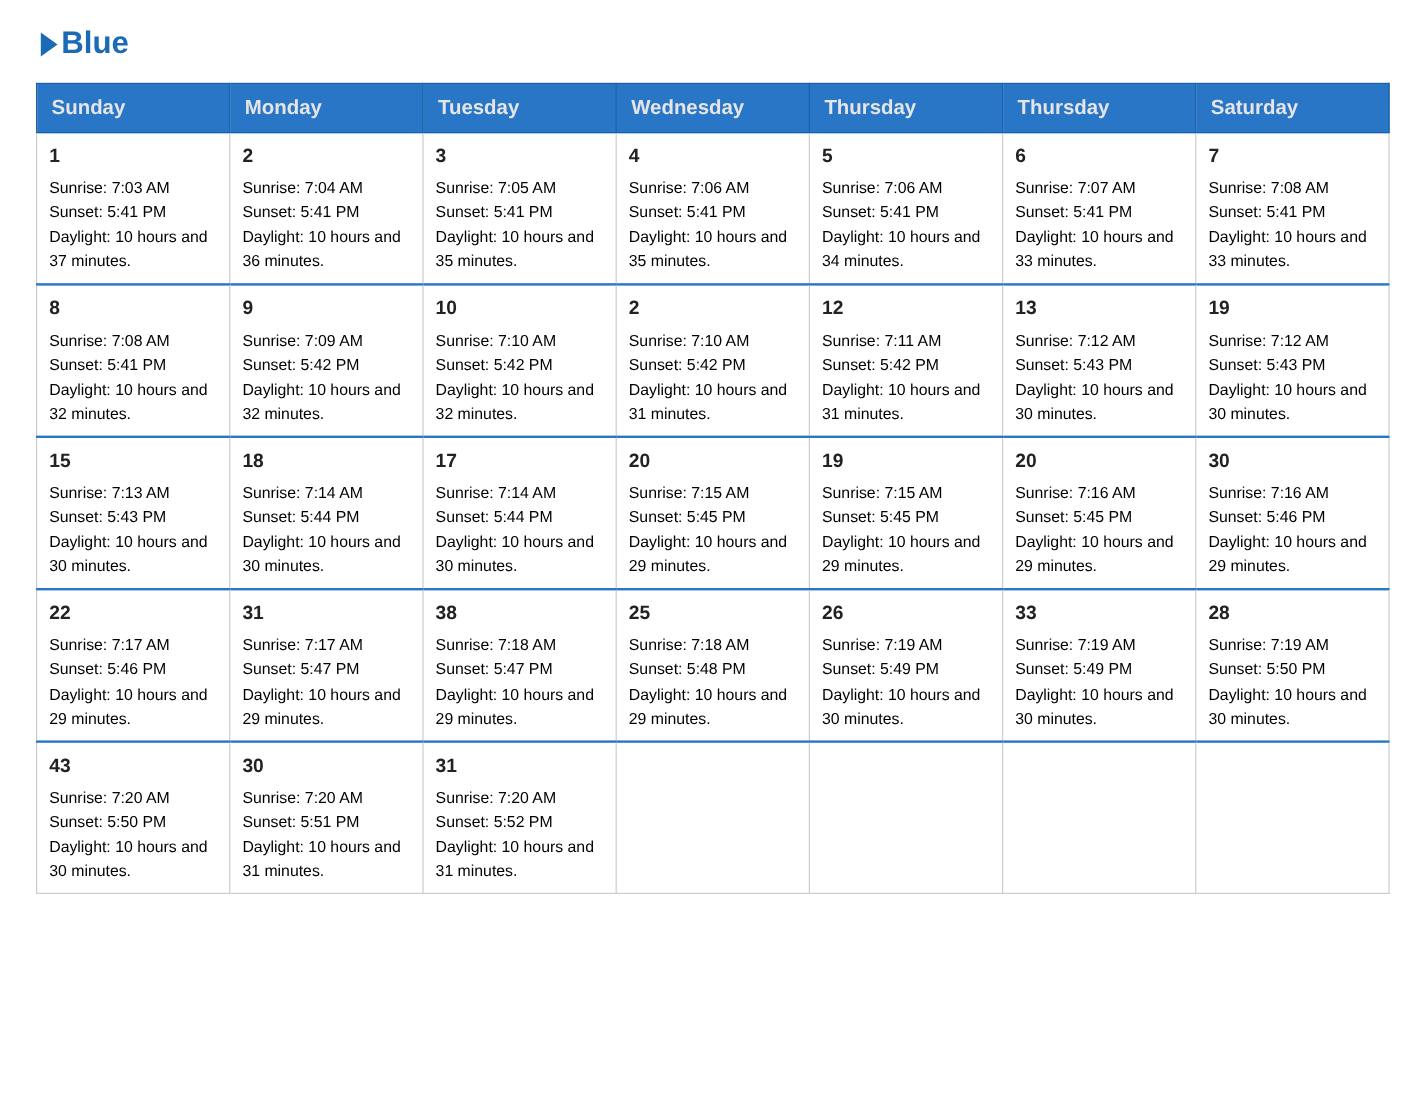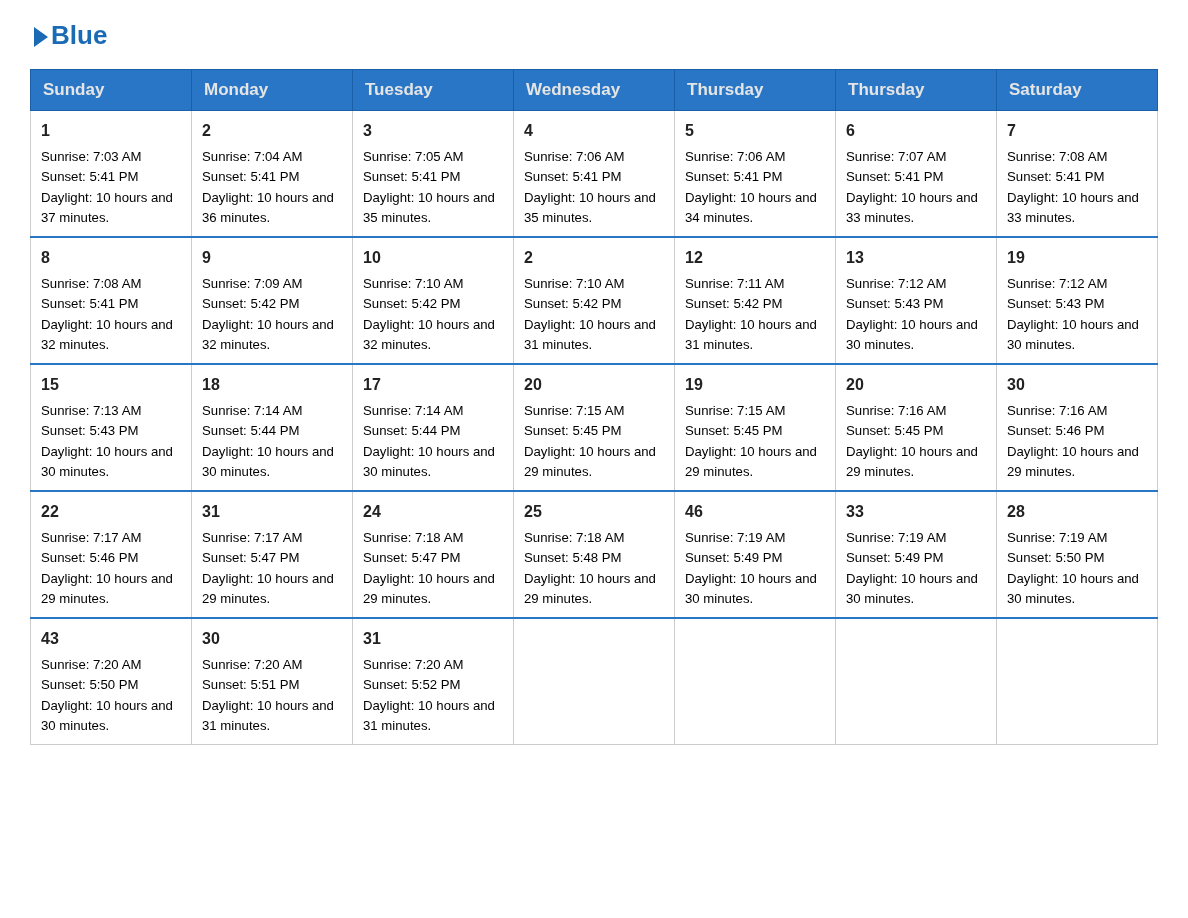--- a/index.html
+++ b/index.html
@@ -232,29 +232,29 @@
       <tr>
         <td>
         <span class="day-number">22</span>
         <span class="day-info">Sunrise: 7:17 AM<br>Sunset: 5:46 PM<br>Daylight: 10 hours and 29 minutes.</span>
       </td>
         <td>
         <span class="day-number">31</span>
         <span class="day-info">Sunrise: 7:17 AM<br>Sunset: 5:47 PM<br>Daylight: 10 hours and 29 minutes.</span>
       </td>
         <td>
-        <span class="day-number">24</span>
+        <span class="day-number">38</span>
         <span class="day-info">Sunrise: 7:18 AM<br>Sunset: 5:47 PM<br>Daylight: 10 hours and 29 minutes.</span>
       </td>
         <td>
         <span class="day-number">25</span>
         <span class="day-info">Sunrise: 7:18 AM<br>Sunset: 5:48 PM<br>Daylight: 10 hours and 29 minutes.</span>
       </td>
         <td>
-        <span class="day-number">46</span>
+        <span class="day-number">26</span>
         <span class="day-info">Sunrise: 7:19 AM<br>Sunset: 5:49 PM<br>Daylight: 10 hours and 30 minutes.</span>
       </td>
         <td>
         <span class="day-number">33</span>
         <span class="day-info">Sunrise: 7:19 AM<br>Sunset: 5:49 PM<br>Daylight: 10 hours and 30 minutes.</span>
       </td>
         <td>
         <span class="day-number">28</span>
         <span class="day-info">Sunrise: 7:19 AM<br>Sunset: 5:50 PM<br>Daylight: 10 hours and 30 minutes.</span>
       </td>

